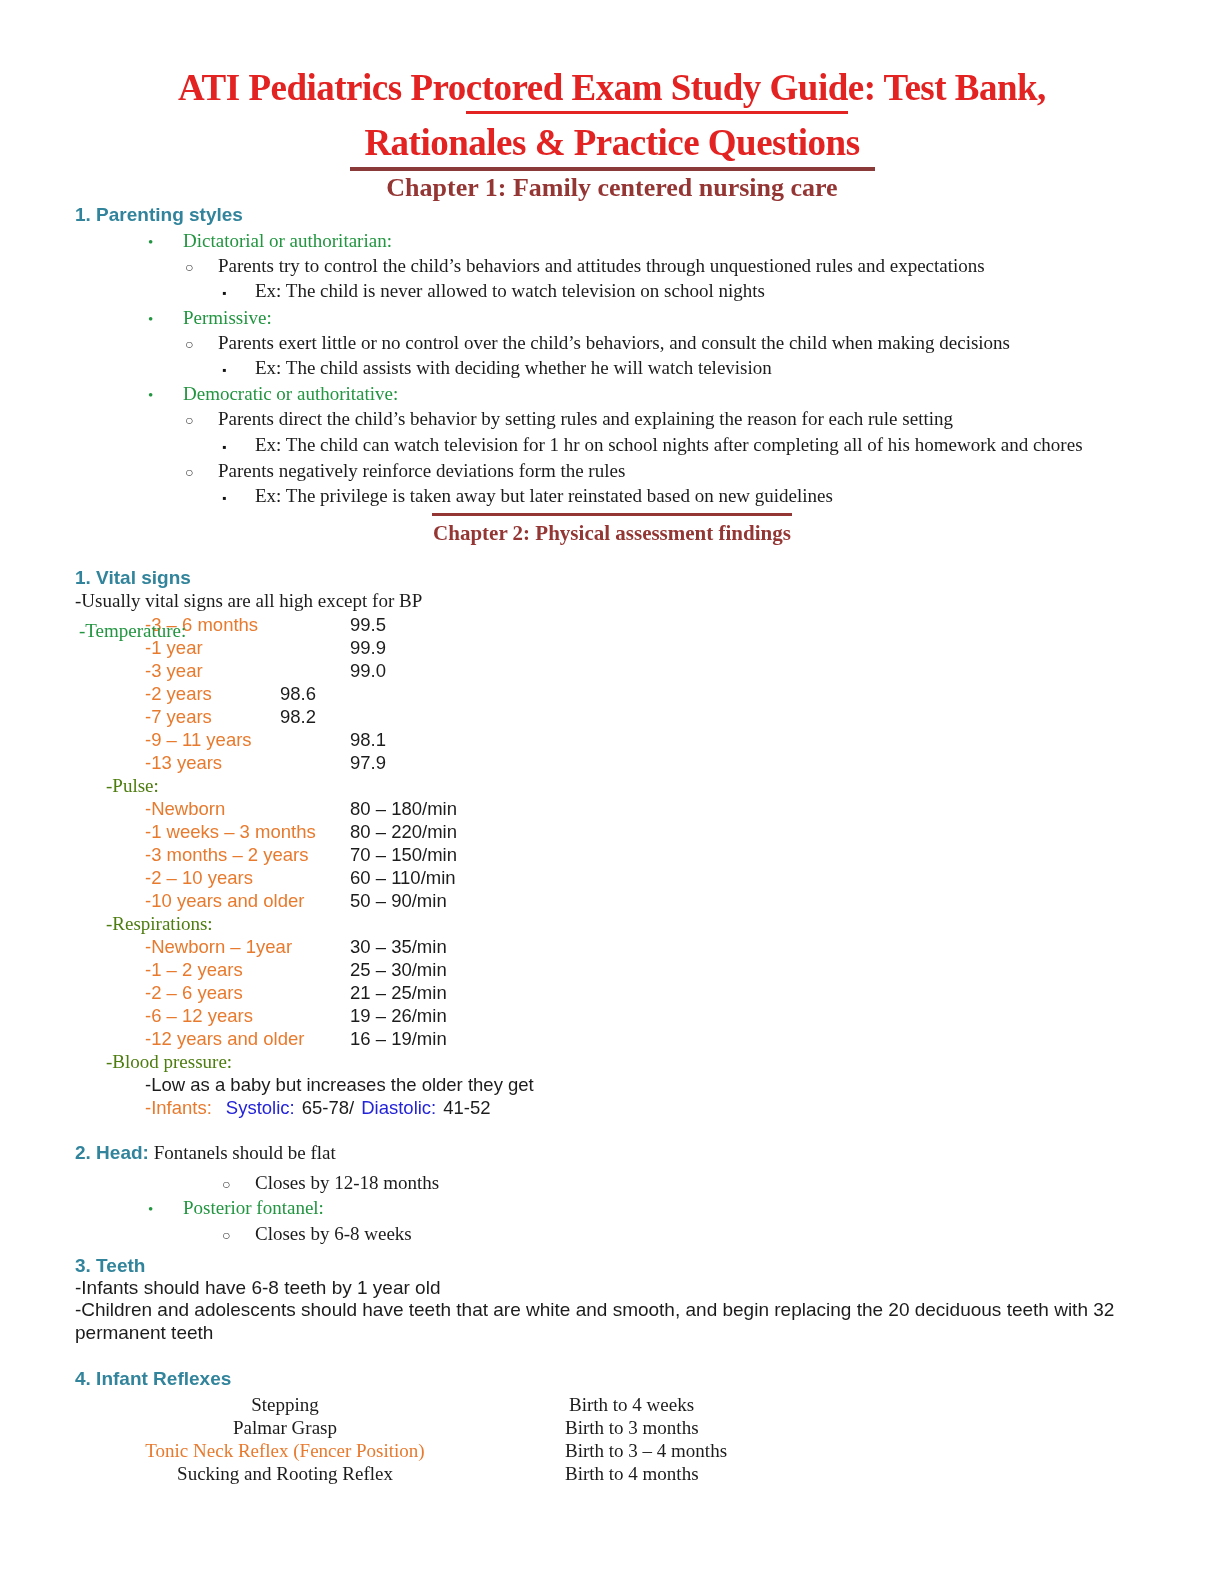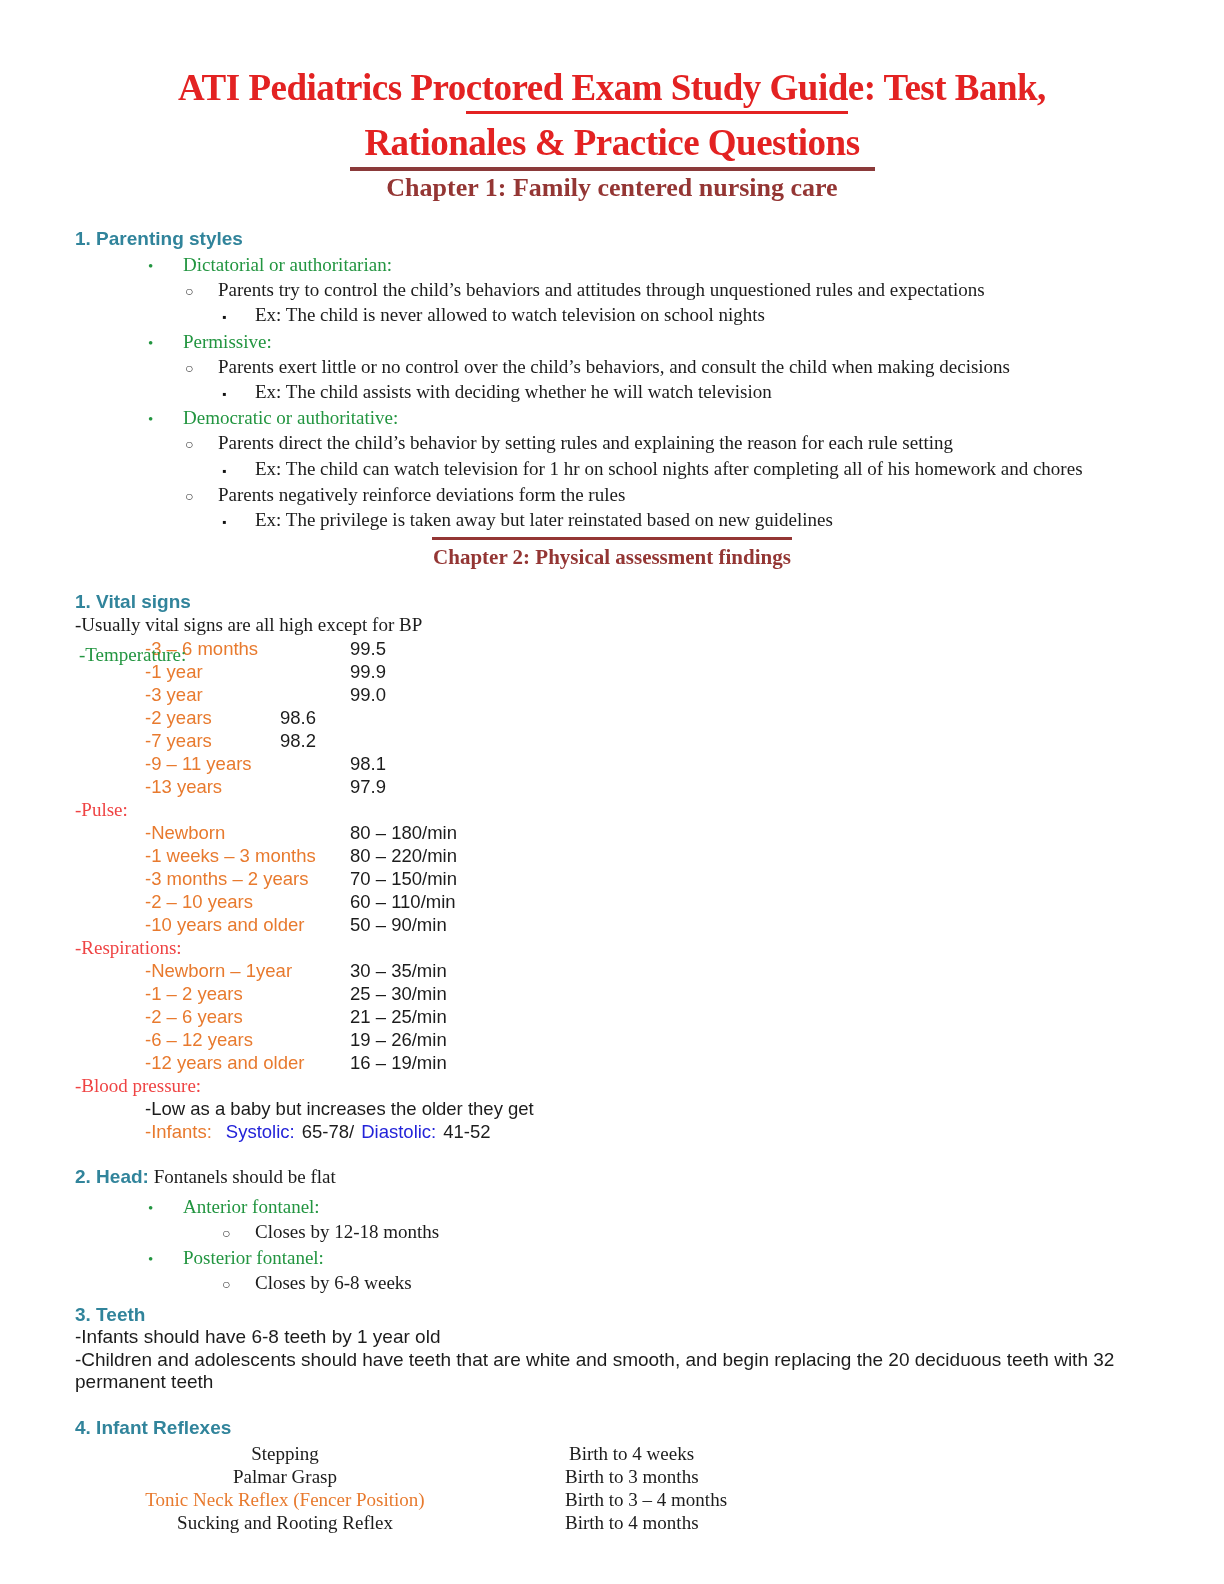--- a/index.html
+++ b/index.html
@@ -39,21 +39,21 @@
   
   .v-h { margin-top:20px; }
   .v-intro { font-size:19px; line-height:24px; margin-top:0; }
   .vtable { position:relative; font-family:"Liberation Sans", sans-serif;
             font-size:18.5px; line-height:23px; }
   .temp-abs { position:absolute; left:4px; top:6px;
               font-family:"Liberation Serif", serif; font-size:19px; color:#229540; }
   .vrow { padding-left:70px; white-space:nowrap; }
   .vrow .al { display:inline-block; width:205px; color:#e87a2e; }
   .vrow.shift .al { width:135px; }
-  .gline { font-family:"Liberation Serif", serif; font-size:19px; color:#ef4444; }
+  .gline { font-family:"Liberation Serif", serif; font-size:19px; color:#4d7c0f;margin-left:31px; }
   .orange { color:#e87a2e; }
   .blue { color:#2323d9; }
   .gap-r { margin-right:7px; }
   .bp-infants { margin-right:14px; }
 
   
   .head-h { margin-top:22px; font-size:19px; line-height:24px; }
   .head-h .teal { font-family:"Liberation Sans", sans-serif; font-weight:bold; color:#31849b; }
   .head-list { margin-top:6px; }
 
@@ -74,21 +74,21 @@
 
 <div class="page">
 
   <div class="title l1"><span>ATI Pediatrics Pro</span><span class="u-part">ctored Exam Study Guid</span><span>e: Test Bank,</span></div>
   <div class="title l2">Rationales &amp; Practice Questions</div>
   <div class="title-rule"></div>
   <div class="chapter c1">Chapter 1: Family centered nursing care</div>
 
   <div class="content">
 
-    <div class="sec-h" style="margin-top:24px;">1. Parenting styles</div>
+    <div class="sec-h" style="">1. Parenting styles</div>
     <div class="blist" style="margin-top:3px;">
       <div class="brow b1"><span class="mk1">•</span><span class="green">Dictatorial or authoritarian:</span></div>
       <div class="brow b2"><span class="mk2">○</span><span>Parents try to control the child’s behaviors and attitudes through unquestioned rules and expectations</span></div>
       <div class="brow b3"><span class="mk3">▪</span><span>Ex: The child is never allowed to watch television on school nights</span></div>
       <div class="brow b1"><span class="mk1">•</span><span class="green">Permissive:</span></div>
       <div class="brow b2"><span class="mk2">○</span><span>Parents exert little or no control over the child’s behaviors, and consult the child when making decisions</span></div>
       <div class="brow b3"><span class="mk3">▪</span><span>Ex: The child assists with deciding whether he will watch television</span></div>
       <div class="brow b1"><span class="mk1">•</span><span class="green">Democratic or authoritative:</span></div>
       <div class="brow b2"><span class="mk2">○</span><span>Parents direct the child’s behavior by setting rules and explaining the reason for each rule setting</span></div>
       <div class="brow b3"><span class="mk3">▪</span><span>Ex: The child can watch television for 1 hr on school nights after completing all of his homework and chores</span></div>
@@ -130,21 +130,20 @@
       <div class="vrow"><span class="al">-6 – 12 years</span><span class="vv">19 – 26/min</span></div>
       <div class="vrow"><span class="al">-12 years and older</span><span class="vv">16 – 19/min</span></div>
 
       <div class="gline">-Blood pressure:</div>
       <div class="vrow"><span>-Low as a baby but increases the older they get</span></div>
       <div class="vrow"><span class="orange bp-infants">-Infants:</span><span class="blue gap-r">Systolic:</span><span class="gap-r">65-78/</span><span class="blue gap-r">Diastolic:</span><span>41-52</span></div>
     </div>
 
     <div class="head-h"><span class="teal">2. Head:</span> <span>Fontanels should be flat</span></div>
     <div class="blist head-list">
-      <div class="brow b1"><span class="mk1">•</span><span class="green">Anterior fontanel:</span></div>
       <div class="brow b3"><span class="mk2">○</span><span>Closes by 12-18 months</span></div>
       <div class="brow b1"><span class="mk1">•</span><span class="green">Posterior fontanel:</span></div>
       <div class="brow b3"><span class="mk2">○</span><span>Closes by 6-8 weeks</span></div>
     </div>
 
     <div class="sec-h teeth-h">3. Teeth</div>
     <div class="teeth-line">-Infants should have 6-8 teeth by 1 year old</div>
     <div class="teeth-line">-Children and adolescents should have teeth that are white and smooth, and begin replacing the 20 deciduous teeth with 32</div>
     <div class="teeth-line">permanent teeth</div>
 

